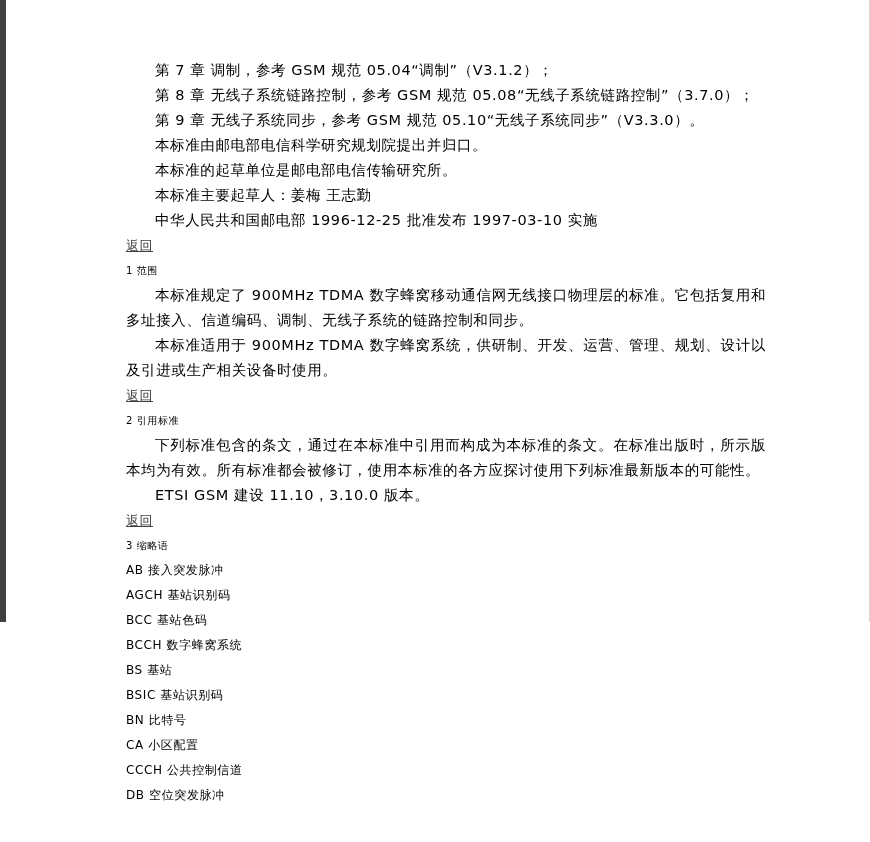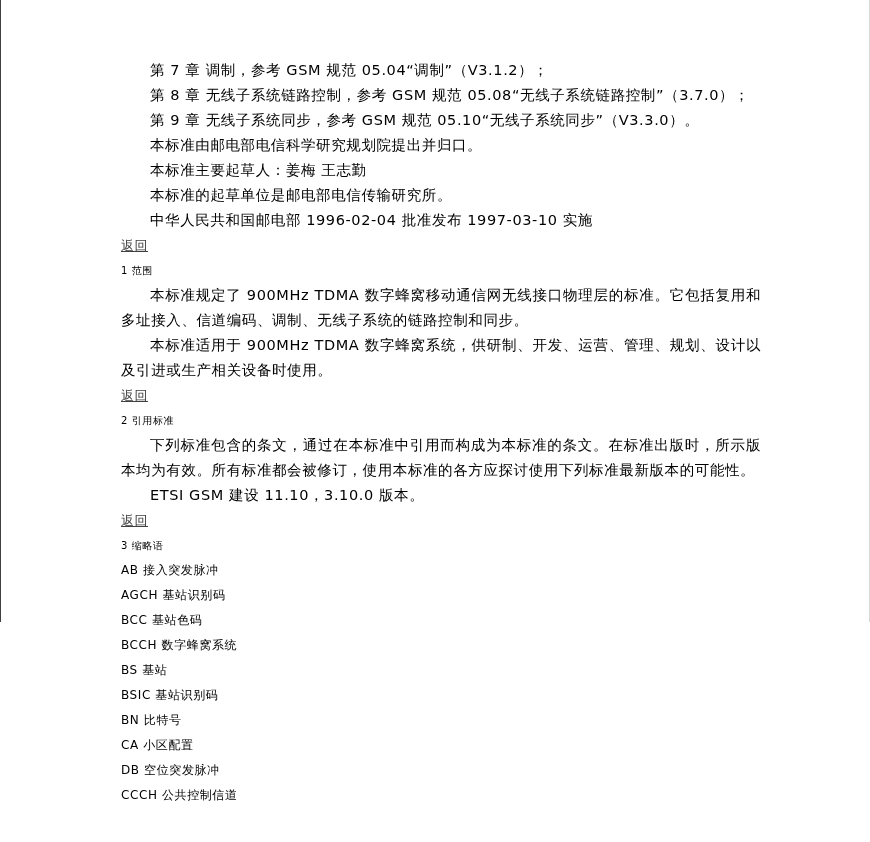--- a/index.html
+++ b/index.html
@@ -13,21 +13,21 @@
     font-family: "DejaVu Sans", "Liberation Sans", sans-serif;
     color: #000000;
     -webkit-font-smoothing: antialiased;
   }
   .page {
     position: relative;
     width: 870px;
     height: 622px;
     background: #ffffff;
     box-sizing: border-box;
-    border-left: 1px solid #404040;
+    border-left: 6px solid #404040;
     border-right: 1px solid #d8d8d8;
   }
   .content {
     position: absolute;
     left: 120px;
     top: 58px;
     width: 640px;
   }
   .para {
     font-size: 14.5px;
@@ -68,23 +68,23 @@
 </head>
 <body>
 
 <div class="page">
   <div class="content">
 
     <p class="para indent">第 7 章 调制，参考 GSM 规范 05.04“调制”（V3.1.2）；</p>
     <p class="para indent">第 8 章 无线子系统链路控制，参考 GSM 规范 05.08“无线子系统链路控制”（3.7.0）；</p>
     <p class="para indent">第 9 章 无线子系统同步，参考 GSM 规范 05.10“无线子系统同步”（V3.3.0）。</p>
     <p class="para indent">本标准由邮电部电信科学研究规划院提出并归口。</p>
+    <p class="para indent">本标准的起草单位是邮电部电信传输研究所。</p>
     <p class="para indent">本标准主要起草人：姜梅 王志勤</p>
-    <p class="para indent">本标准的起草单位是邮电部电信传输研究所。</p>
-    <p class="para indent">中华人民共和国邮电部 1996-02-04 批准发布 1997-03-10 实施</p>
+    <p class="para indent">中华人民共和国邮电部 1996-12-25 批准发布 1997-03-10 实施</p>
 
     <p class="link-row"><a class="link" href="#">返回</a></p>
 
     <p class="heading">1 范围</p>
     <p class="para indent">本标准规定了 900MHz TDMA 数字蜂窝移动通信网无线接口物理层的标准。它包括复用和多址接入、信道编码、调制、无线子系统的链路控制和同步。</p>
     <p class="para indent">本标准适用于 900MHz TDMA 数字蜂窝系统，供研制、开发、运营、管理、规划、设计以及引进或生产相关设备时使用。</p>
 
     <p class="link-row"><a class="link" href="#">返回</a></p>
 
     <p class="heading">2 引用标准</p>
@@ -95,17 +95,17 @@
 
     <p class="heading">3 缩略语</p>
     <p class="abbr">AB 接入突发脉冲</p>
     <p class="abbr">AGCH 基站识别码</p>
     <p class="abbr">BCC 基站色码</p>
     <p class="abbr">BCCH 数字蜂窝系统</p>
     <p class="abbr">BS 基站</p>
     <p class="abbr">BSIC 基站识别码</p>
     <p class="abbr">BN 比特号</p>
     <p class="abbr">CA 小区配置</p>
+    <p class="abbr">CCCH 公共控制信道</p>
     <p class="abbr">DB 空位突发脉冲</p>
-    <p class="abbr">CCCH 公共控制信道</p>
 
   </div>
 </div>
 
 </body></html>

